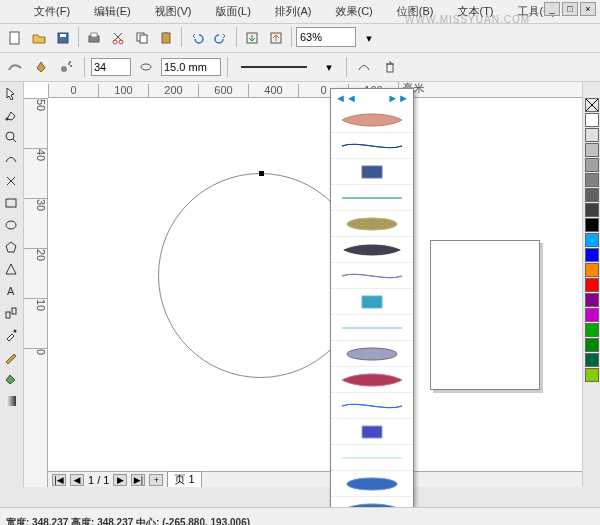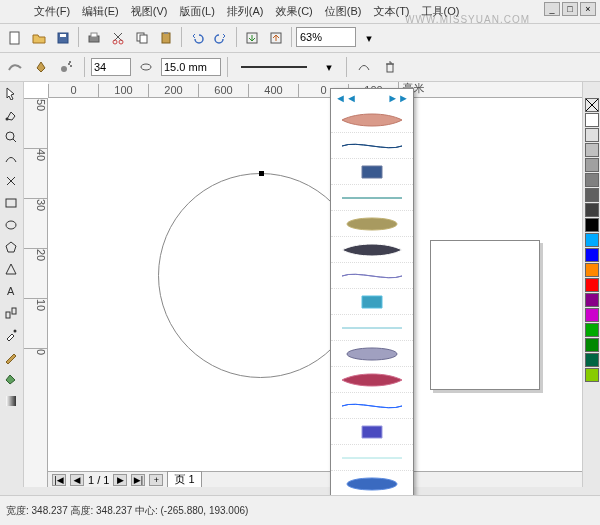--- a/index.html
+++ b/index.html
@@ -1,18 +1,18 @@
 <!DOCTYPE html>
 <html><head>
 <meta charset="utf-8">
 <style>
 * { margin: 0; padding: 0; box-sizing: border-box; font-family: "Microsoft YaHei", Arial, sans-serif; font-size: 11px; }
 body { width: 600px; height: 525px; background: #e8e8e8; overflow: hidden; position: relative; }
 .menubar { display: flex; gap: 2px; padding: 2px 30px 2px 30px; background: #f0f0f0; border-bottom: 1px solid #ccc; flex-wrap: wrap; }
-.menubar .row { display: flex; gap: 4px; width: 100%; }
+.menubar .row { display: flex; gap: 16px; width: 100%; }
 .menu-item { padding: 2px 4px; color: #333; cursor: default; white-space: nowrap; }
 .menu-note { padding: 2px 4px; color: #444; }
 .toolbar { display: flex; gap: 2px; padding: 3px 4px; background: #f0f0f0; border-bottom: 1px solid #ccc; }
 .tbtn { width: 22px; height: 22px; display: flex; align-items: center; justify-content: center; border: 1px solid transparent; cursor: default; }
 .sep { width: 1px; height: 20px; background: #bbb; margin: 0 2px; }
 .zoom-input { width: 60px; height: 20px; border: 1px solid #999; padding: 0 3px; background: #fff; }
 .prop-bar { display: flex; align-items: center; gap: 4px; padding: 3px 4px; background: #f0f0f0; border-bottom: 1px solid #ccc; }
 .spin { width: 40px; height: 18px; border: 1px solid #999; background: #fff; padding: 0 2px; }
 .work { display: flex; height: 405px; }
 .toolbox { width: 24px; background: #e8e8e8; border-right: 1px solid #ccc; display: flex; flex-direction: column; }
@@ -28,21 +28,21 @@
 .pagebar { position: absolute; bottom: 0; left: 24px; right: 0; height: 16px; background: #f0f0f0; border-top: 1px solid #aaa; display: flex; align-items: center; font-size: 10px; gap: 4px; padding-left: 4px; }
 .navbtn { width: 14px; height: 12px; background: #ddd; border: 1px solid #999; display: flex; align-items: center; justify-content: center; font-size: 9px; }
 .page-tab { background: #fff; border: 1px solid #999; padding: 0 6px; }
 .brush-panel { position: absolute; left: 330px; top: 88px; width: 84px; height: 420px; background: #fff; border: 1px solid #888; box-shadow: 2px 2px 4px rgba(0,0,0,.3); overflow: hidden; }
 .brush-panel .arrow { width: 100%; height: 18px; display: flex; align-items: center; justify-content: space-between; padding: 0 4px; }
 .brush-list { display: flex; flex-direction: column; }
 .brush-item { height: 26px; display: flex; align-items: center; justify-content: center; border-bottom: 1px dotted #ddd; }
 .swatch-col { width: 18px; background: #e8e8e8; border-left: 1px solid #ccc; display: flex; flex-direction: column; align-items: center; padding-top: 16px; }
 .swatch { width: 14px; height: 14px; margin-bottom: 1px; border: 1px solid #666; }
 .empty-rect { position: absolute; left: 430px; top: 240px; width: 110px; height: 150px; background: #fff; border: 1px solid #888; box-shadow: 3px 3px 0 #ccc; }
-.statusbar { position: absolute; bottom: 0; left: 0; right: 0; height: 30px; background: #f0f0f0; border-top: 1px solid #ccc; padding: 8px 6px; font-size: 10px; color: #333; }
+.statusbar { position: absolute; bottom: 0; left: 0; right: 0; height: 18px; background: #f0f0f0; border-top: 1px solid #ccc; padding: 8px 6px; font-size: 10px; color: #333; font-weight: bold; }
 .winbtns { position: absolute; top: 2px; right: 4px; display: flex; gap: 2px; }
 .winbtn { width: 16px; height: 14px; background: #ddd; border: 1px solid #999; font-size: 9px; display: flex; align-items: center; justify-content: center; }
 .watermark { position: absolute; top: 14px; right: 70px; font-size: 10px; color: rgba(120,120,120,.5); letter-spacing: 1px; }
 </style>
 </head>
 <body>
 
 <div class="winbtns">
   <div class="winbtn">_</div>
   <div class="winbtn">□</div>

